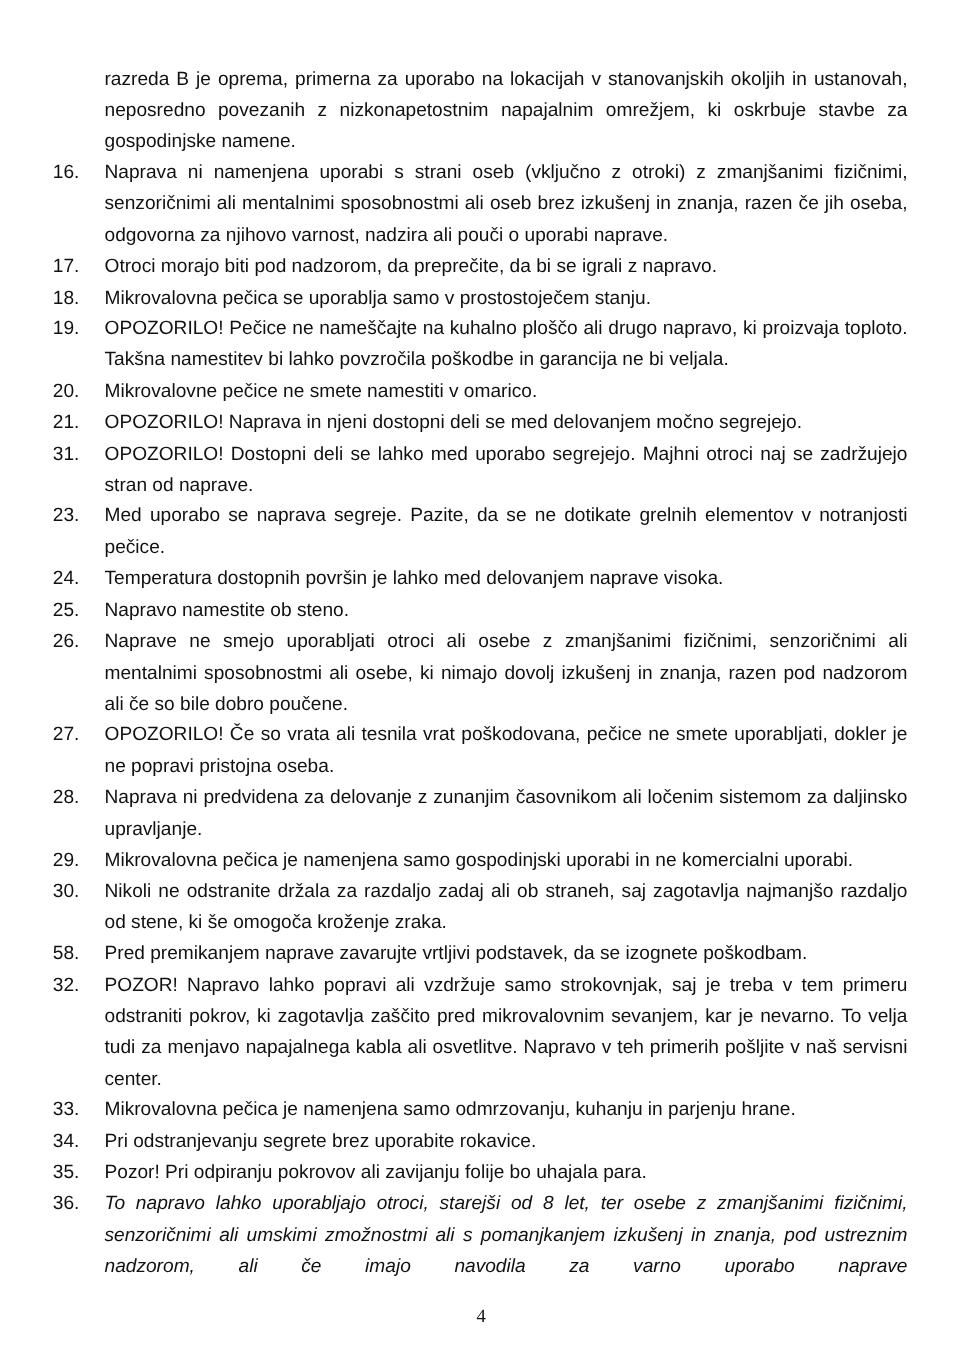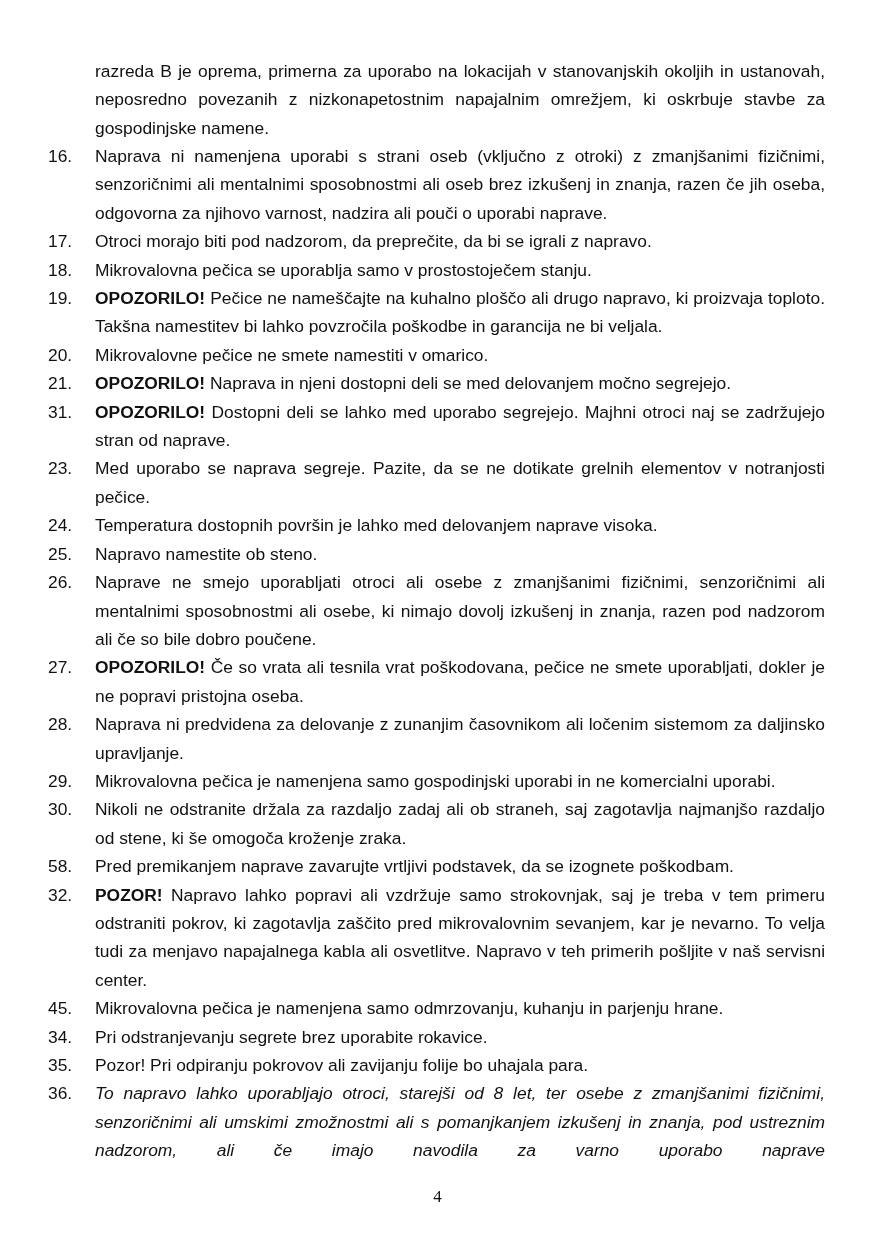--- a/index.html
+++ b/index.html
@@ -6,21 +6,21 @@
   body { width: 875px; height: 1241px; position: relative; overflow: hidden; }
   .page {
     position: absolute; left: 0; top: 0; width: 875px; height: 943px;
     font-family: "Liberation Sans", sans-serif; font-size: 17.4px; color: #111111;
   }
   .continuation { position: absolute; left: 95px; top: 57px; width: 730px; line-height: 28.4px; text-align: justify; text-align-last: left; }
   .list { position: absolute; left: 48px; top: 142px; width: 777px; margin: 0; padding: 0; list-style: none; }
   .item { display: flex; line-height: 28.4px; }
   .num { width: 47px; flex: 0 0 47px; }
   .txt { flex: 1; text-align: justify; text-align-last: left; }
-  .txt b { font-weight: bold; }
+  .txt b { font-weight: normal; }
   .pagenum { position: absolute; left: 0; width: 875px; top: 1187px; text-align: center; font-family: "Liberation Serif", serif; font-size: 17px; color: #111; }
   .last-line-justify { text-align-last: justify; font-style: italic; }
 </style>
 </head>
 <body>
 
 <div class="page">
   <div class="continuation">razreda B je oprema, primerna za uporabo na lokacijah v stanovanjskih okoljih in ustanovah, neposredno povezanih z nizkonapetostnim napajalnim omrežjem, ki oskrbuje stavbe za gospodinjske namene.</div>
 
   <ul class="list" id="list">
@@ -86,21 +86,21 @@
   </li>
       <li class="item">
     <span class="num">58.</span>
     <span class="txt"><b></b><span>Pred premikanjem naprave zavarujte vrtljivi podstavek, da se izognete poškodbam.</span></span>
   </li>
       <li class="item">
     <span class="num">32.</span>
     <span class="txt"><b>POZOR!</b><span> Napravo lahko popravi ali vzdržuje samo strokovnjak, saj je treba v tem primeru odstraniti pokrov, ki zagotavlja zaščito pred mikrovalovnim sevanjem, kar je nevarno. To velja tudi za menjavo napajalnega kabla ali osvetlitve. Napravo v teh primerih pošljite v naš servisni center.</span></span>
   </li>
       <li class="item">
-    <span class="num">45.</span>
+    <span class="num">33.</span>
     <span class="txt"><b></b><span>Mikrovalovna pečica je namenjena samo odmrzovanju, kuhanju in parjenju hrane.</span></span>
   </li>
       <li class="item">
     <span class="num">34.</span>
     <span class="txt"><b></b><span>Pri odstranjevanju segrete brez uporabite rokavice.</span></span>
   </li>
       <li class="item">
     <span class="num">35.</span>
     <span class="txt"><b></b><span>Pozor! Pri odpiranju pokrovov ali zavijanju folije bo uhajala para.</span></span>
   </li>

